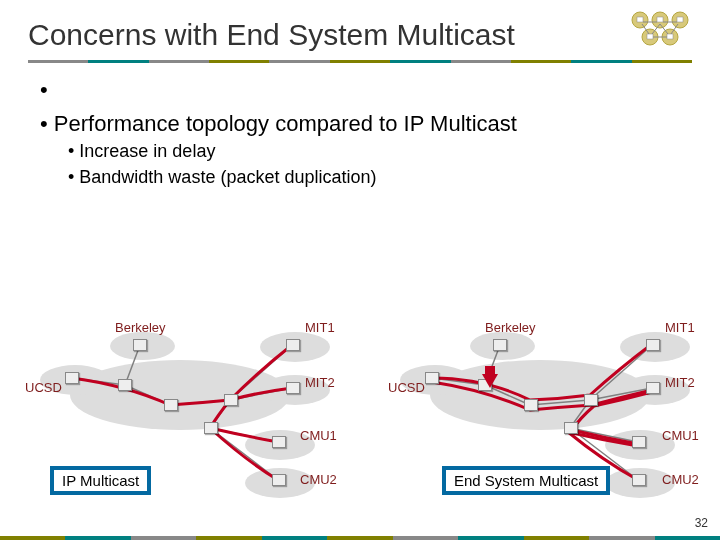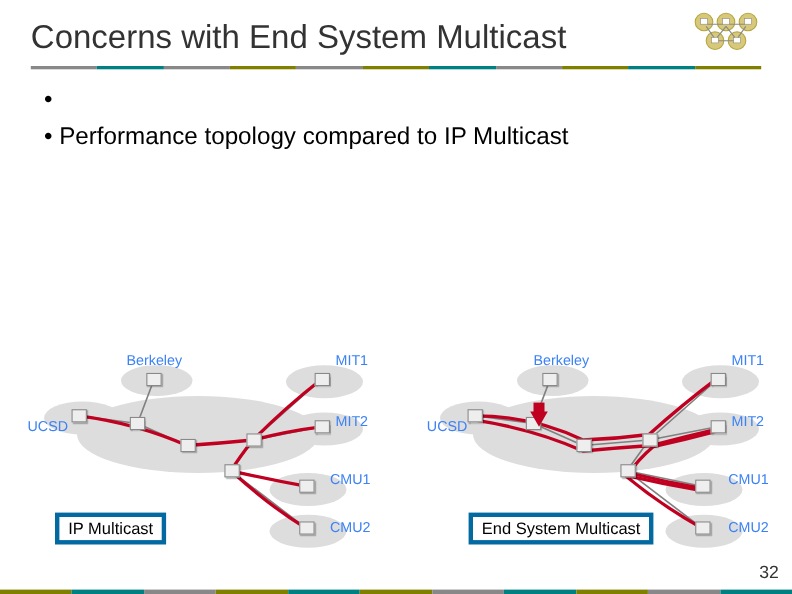--- a/index.html
+++ b/index.html
@@ -80,21 +80,21 @@
     width: 14px;
     height: 12px;
     background: #eee;
     border: 1px solid #888;
     box-shadow: 1px 1px 1px rgba(0,0,0,0.3);
   }
 
   .node-label {
     position: absolute;
     font-size: 13px;
-    color: #3b82f6;
+    color: #7f1d1d;
     white-space: nowrap;
   }
 
   .caption {
     position: absolute;
     font-size: 15px;
     border: 4px solid #0369a1;
     background: #fff;
     padding: 2px 8px;
   }
@@ -111,21 +111,21 @@
     position: absolute;
     top: -22px; left: -5px;
     width: 10px; height: 10px;
     background: #c00020;
   }
 
   .pagenum {
     position: absolute;
     right: 12px;
     bottom: 10px;
-    font-size: 16px;
+    font-size: 12px;
     color: #333;
   }
 
   .footer-bar {
     position: absolute;
     bottom: 0; left: 0;
     height: 4px; width: 720px;
     display: flex;
   }
   .footer-bar .seg { flex: 1; height: 4px; }
@@ -175,20 +175,24 @@
     <div class="seg olive"></div>
   <div class="seg teal"></div>
     <div class="seg olive"></div>
 </div>
 
 <div class="bullets">
   <ul>
     <li>
     </li>
     <li><span>Performance topology compared to IP Multicast</span>
+      <ul class="sub">
+        <li><span>Increase in delay</span></li>
+        <li><span>Bandwidth waste (packet duplication)</span></li>
+      </ul>
     </li>
   </ul>
 </div>
 
 <div class="diagrams">
 
   <div class="diag left">
     <div class="cloud big"></div>
     <div class="cloud m0"></div>
       <div class="cloud m1"></div>
@@ -286,21 +290,21 @@
 
     <div class="arrow-down" style="left:92px; top:54px;"></div>
 
     <span class="node-label" style="left:95px;  top:0px;">Berkeley</span>
     <span class="node-label" style="left:-2px;  top:60px;">UCSD</span>
     <span class="node-label" style="left:275px; top:0px;">MIT1</span>
     <span class="node-label" style="left:275px; top:55px;">MIT2</span>
     <span class="node-label" style="left:272px; top:108px;">CMU1</span>
     <span class="node-label" style="left:272px; top:152px;">CMU2</span>
 
-    <div class="caption" style="left:36px; top:146px;">End System Multicast</div>
+    <div class="caption" style="left:52px; top:146px;">End System Multicast</div>
   </div>
 
 </div>
 
 <div class="pagenum">32</div>
 
 <div class="footer-bar">
   <div class="seg olive"></div>
     <div class="seg teal"></div>
     <div class="seg gray"></div>

